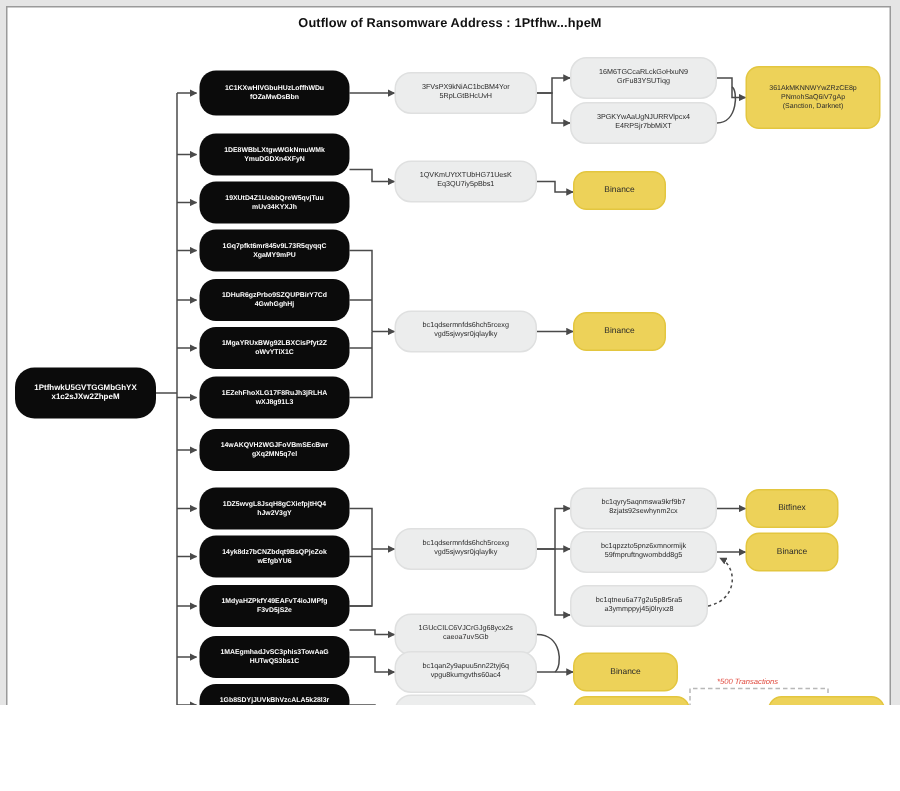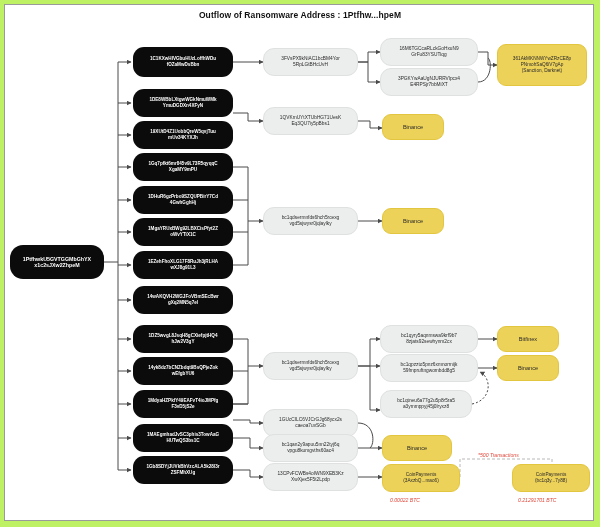--- a/index.html
+++ b/index.html
@@ -1,19 +1,19 @@
 <!DOCTYPE html>
 <html><head>
 <meta charset="utf-8">
 <style>
   html,body{margin:0;padding:0;background:#ffffff;}
   body{font-family:"Liberation Sans",sans-serif;}
   #canvas{
-    position:relative;width:600px;height:527px;
-    background:#bef264;overflow:hidden;
+    position:relative;width:600px;height:470px;
+    background:#e5e5e5;overflow:hidden;
   }
   .frame{
     position:absolute;left:4px;top:4px;width:590px;height:517px;
     border:1px solid #9a9a9a;background:#ffffff;box-sizing:border-box;
   }
   .title{
     position:absolute;left:0;top:10px;width:600px;text-align:center;
     font-size:8.5px;font-weight:bold;color:#111;letter-spacing:.1px;
   }
   .node{

